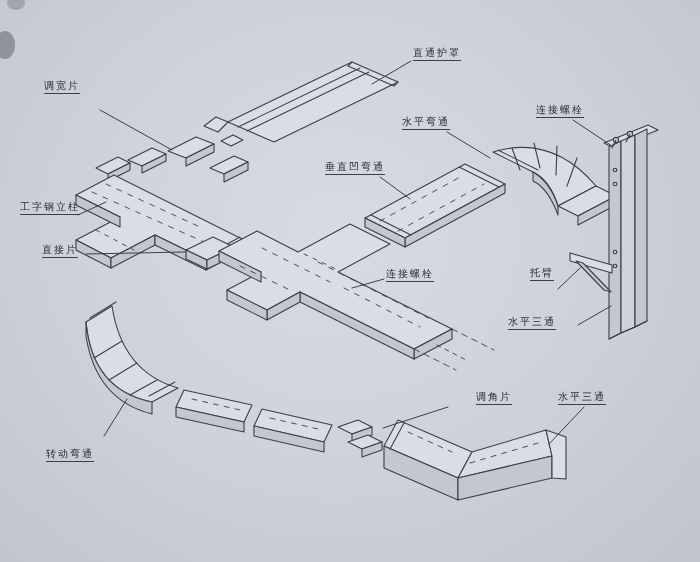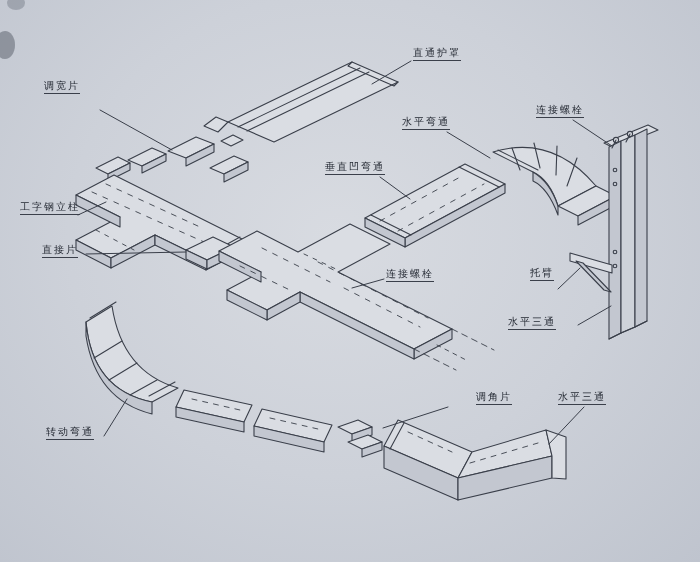--- a/index.html
+++ b/index.html
@@ -201,15 +201,15 @@
   <div class="label" style="left:402px; top:116px">水平弯通</div>
   <div class="label" style="left:536px; top:104px">连接螺栓</div>
   <div class="label" style="left:325px; top:161px">垂直凹弯通</div>
   <div class="label" style="left:20px;  top:201px">工字钢立柱</div>
   <div class="label" style="left:42px;  top:244px">直接片</div>
   <div class="label" style="left:386px; top:268px">连接螺栓</div>
   <div class="label" style="left:530px; top:267px">托臂</div>
   <div class="label" style="left:508px; top:316px">水平三通</div>
   <div class="label" style="left:476px; top:391px">调角片</div>
   <div class="label" style="left:558px; top:391px">水平三通</div>
-  <div class="label" style="left:46px;  top:426px">转动弯通</div>
+  <div class="label" style="left:46px;  top:448px">转动弯通</div>
 
 </div>
 
 </body></html>

